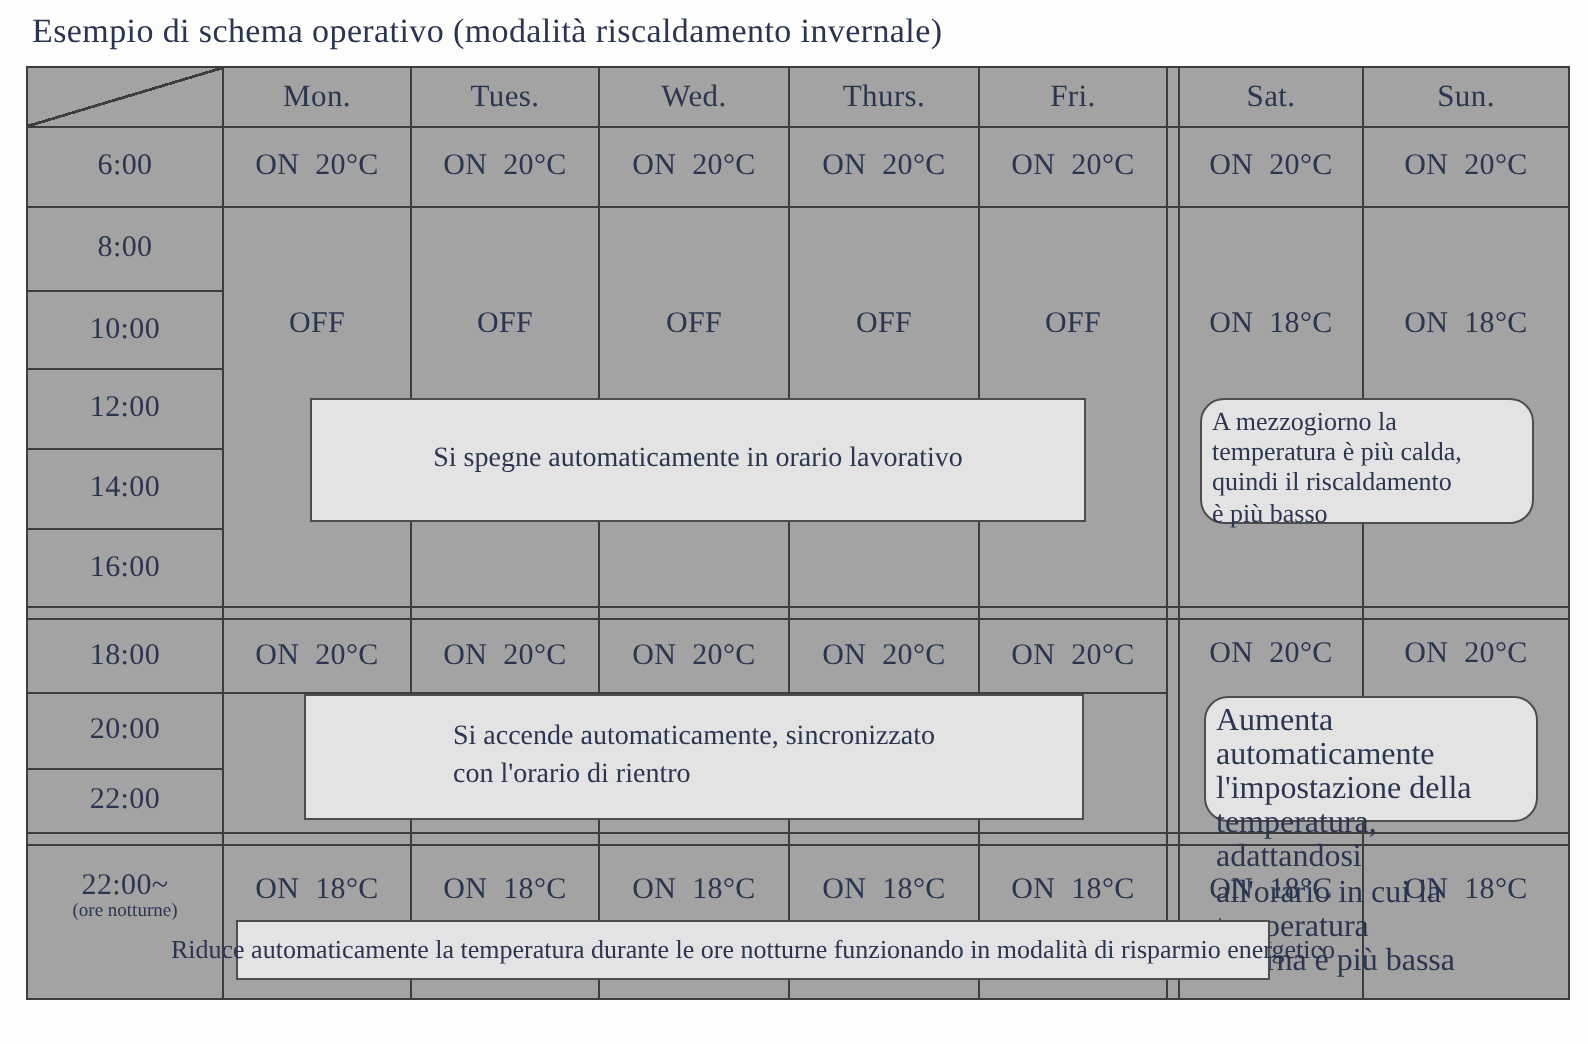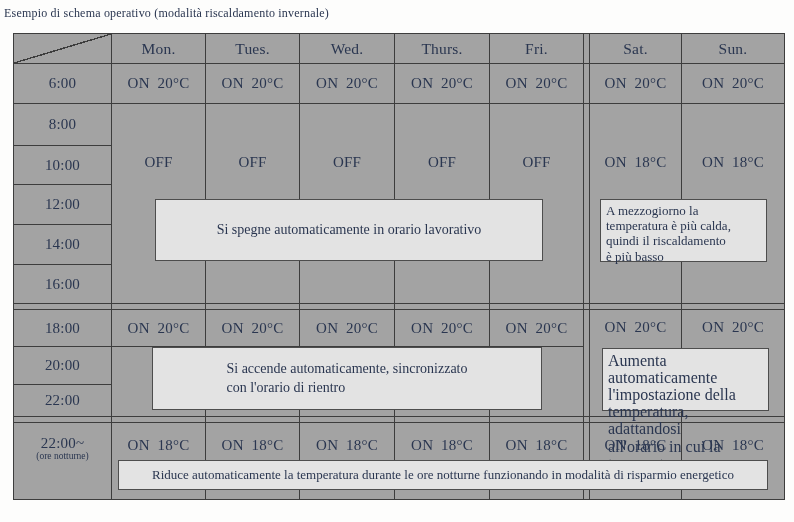--- a/index.html
+++ b/index.html
@@ -2,21 +2,21 @@
 <html style="--text: #2a3650; --grid: #3d3d3d; --callout_bg: #e3e3e3; --callout_border: #4d4d4d; --page_bg: #fdfdfc;"><head>
 <meta charset="utf-8">
 <style>
   :root{
     --text:#2a3650; --grid:#3d3d3d; --callout_bg:#e3e3e3; --callout_border:#4d4d4d; --page_bg:#fdfdfc;
   }
   *{margin:0;padding:0;box-sizing:border-box;}
   html,body{width:794px;height:522px;}
   body{background:var(--page_bg);font-family:"Liberation Serif","DejaVu Serif",serif;color:var(--text);}
   .page{position:relative;width:794px;height:522px;overflow:hidden;}
-  .title{position:absolute;left:4px;top:6px;font-size:12px;letter-spacing:.2px;}
+  .title{position:absolute;left:16px;top:6px;font-size:17px;letter-spacing:.2px;}
 
   .tbl{
     position:absolute;left:13px;top:33px;background:#a3a3a3;
     display:grid;
     grid-template-columns:98px 94px 94px 95px 95px 94px 6px 92px 102px;
     grid-template-rows:30px 40px 42px 39px 40px 40px 39px 6px 37px 38px 32px 6px 76px;
     border:1.5px solid var(--grid);
   }
   .cell{
     border-right:1px solid var(--grid);
@@ -43,26 +43,26 @@
       var(--grid) calc(50% + .7px), transparent calc(50% + .7px));
   }
   .night-time{flex-direction:column;justify-content:flex-start;padding-top:13px;line-height:1.05;}
   .night-note{font-size:9.5px;letter-spacing:0;}
 
   .callout{
     position:absolute;background:var(--callout_bg);border:1px solid var(--callout_border);
     display:flex;align-items:center;justify-content:center;
     white-space:pre-line;line-height:1.3;font-size:14px;z-index:5;
   }
-  .callout.left-align{align-items:flex-start;justify-content:flex-start;text-align:left;padding:3px 5px;}
+  .callout.left-align{align-items:flex-start;justify-content:flex-start;text-align:left;padding:3px 5px;border-radius:12px;}
   .co-a{left:155px;top:199px;width:388px;height:62px;}
   .co-b{left:152px;top:347px;width:390px;height:63px;}
   .co-c{left:600px;top:199px;width:167px;height:63px;font-size:13px;line-height:1.17;}
   .co-d{left:602px;top:348px;width:167px;height:63px;font-size:16px;line-height:1.07;}
-  .co-e{left:118px;top:460px;width:650px;height:30px;font-size:13px;white-space:nowrap;}
+  .co-e{left:118px;top:460px;width:517px;height:30px;font-size:13px;white-space:nowrap;}
 </style>
 </head>
 <body>
 
 <div class="page">
   <div class="title">Esempio di schema operativo (modalità riscaldamento invernale)</div>
 
   <div class="tbl">
 
     <div class="cell corner r1 c1"></div>

